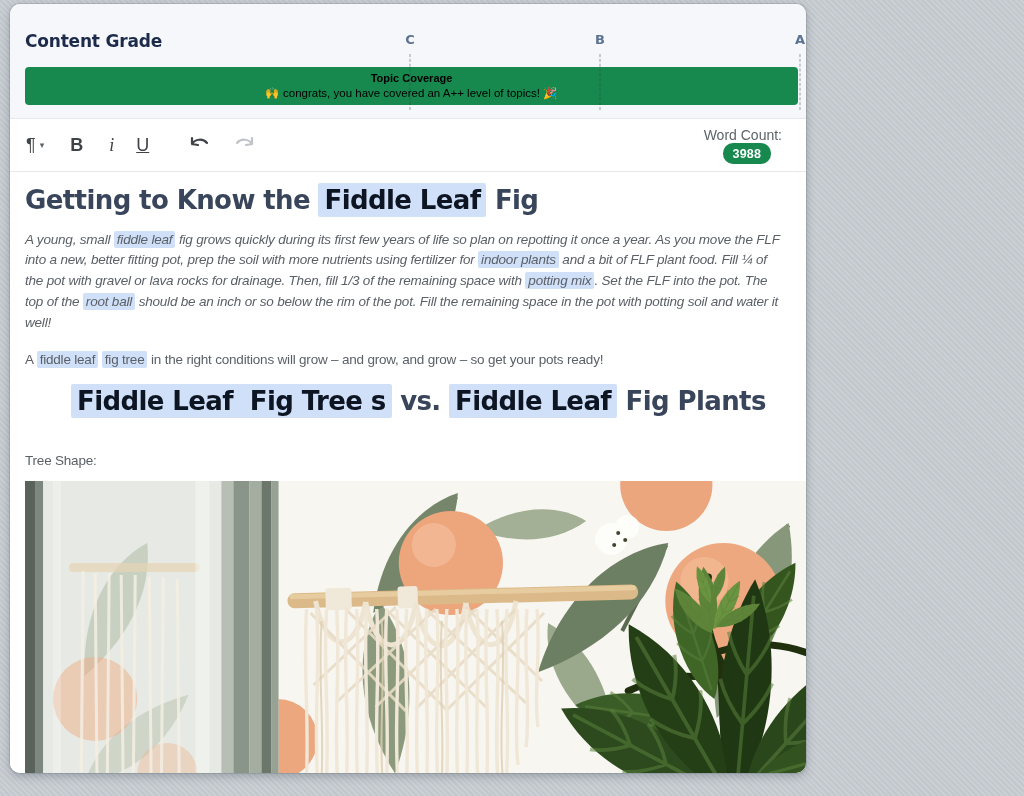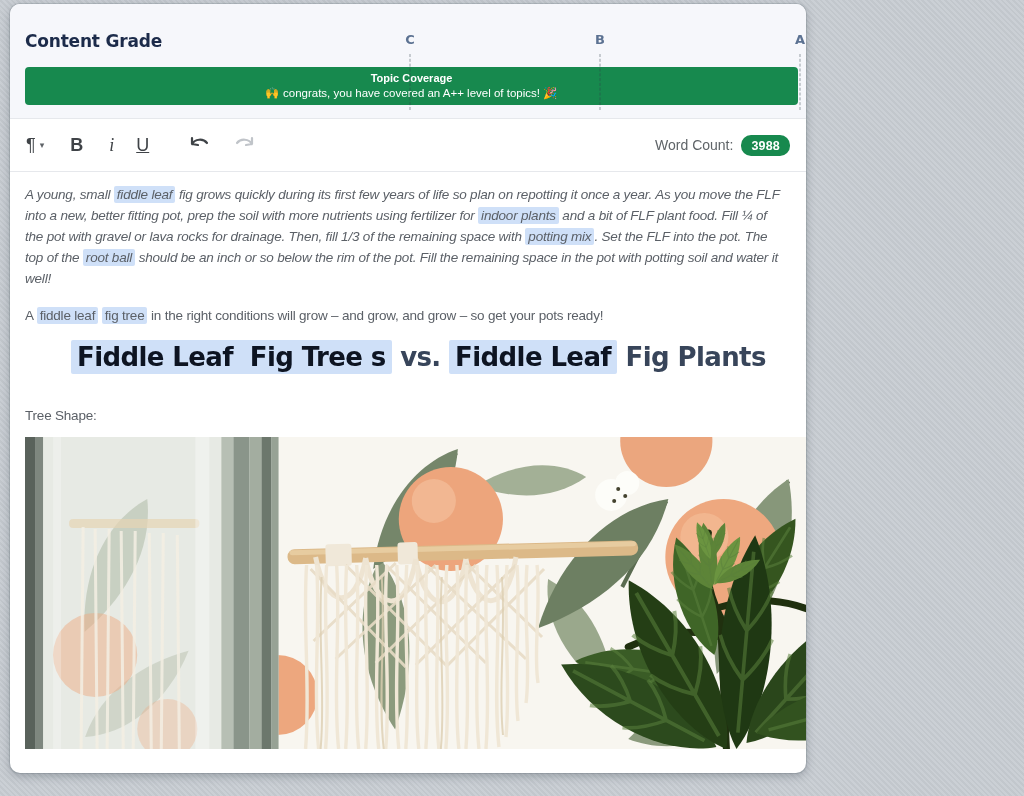--- a/index.html
+++ b/index.html
@@ -16,39 +16,39 @@
   .grade-header { position:relative; height:114px; background:#f6f7fb; }
   .grade-title { position:absolute; left:15px; top:27px; font-size:17px; font-weight:800;
     color:#1c2b4a; letter-spacing:-.2px; font-family:"DejaVu Sans", sans-serif; }
   .marker { position:absolute; top:28px; width:0; z-index:3; }
   .marker-letter { position:absolute; transform:translateX(-50%); font-size:13px;
     font-weight:700; color:#5c7292; font-family:"DejaVu Sans", sans-serif; }
   .marker-line { position:absolute; top:22px; height:56px; width:0;
     border-left:1px dashed rgba(45,62,72,.48); transform:translateX(-50%); }
   .banner { position:absolute; left:15px; right:8px; top:63px; height:38px;
     background:#17894e; border-radius:4px; z-index:1; text-align:center;
-    color:#ffffff; overflow:hidden; }
+    color:#000000; overflow:hidden; }
   .banner-title { margin-top:5px; font-size:11px; font-weight:700; }
   .banner-message { margin-top:2px; font-size:11.5px; font-weight:500; }
 
   
   .toolbar { height:54px; background:#fff; border-top:1px solid #e6e8ec;
     border-bottom:1px solid #e6e8ec; display:flex; align-items:center; padding:0 16px; }
   .tool-btn { border:none; background:none; color:#3f4347; font-size:18px; line-height:1;
     cursor:pointer; display:flex; align-items:center;
     font-family:"Liberation Sans", sans-serif; }
   .tool-btn .caret { font-size:9px; color:#5f6468; margin-left:4px; }
   .btn-para { margin-right:26px; }
   .btn-bold { font-weight:700; margin-right:26px; }
   .btn-italic { font-style:italic; font-family:"Liberation Serif", serif; margin-right:22px; }
   .btn-underline { text-decoration:underline; margin-right:40px; }
   .btn-undo { margin-right:22px; }
   .btn-redo svg path { stroke:#c0c4c9; }
   .toolbar .spacer { flex:1; }
-  .wordcount { display:flex; align-items:center; }
+  .wordcount { display:flex; align-items:center;flex-direction:column; }
   .wc-label { font-size:14px; color:#5f6468; margin-right:8px; }
   .wc-pill { background:#17894e; color:#fff; font-size:12.5px; font-weight:700;
     padding:4px 10px 3px; border-radius:10px; letter-spacing:.2px; }
 
   
   .editor { padding:0 10px 0 15px; background:#fff; }
   h1, h2 { font-family:"DejaVu Sans", sans-serif; font-weight:700; font-size:26px;
     color:#38455a; letter-spacing:-.6px; line-height:1.25; }
   h1 { margin-top:12px; }
   h2 { margin-top:14px;margin-left:46px; }
@@ -116,20 +116,21 @@
         </span>
       </button>
       <div class="spacer"></div>
       <div class="wordcount">
         <span class="wc-label">Word Count:</span>
         <span class="wc-pill">3988</span>
       </div>
     </div>
 
     <div class="editor">
+      <h1><span>Getting to Know the </span><span class="hl">Fiddle Leaf</span><span> Fig</span></h1>
       <p class="p1"><span>A young, small </span><span class="hl">fiddle leaf</span><span> fig grows quickly during its first few years of life so plan on repotting it once a year. As you move the FLF into a new, better fitting pot, prep the soil with more nutrients using fertilizer for </span><span class="hl">indoor plants</span><span> and a bit of FLF plant food. Fill ¼ of the pot with gravel or lava rocks for drainage. Then, fill 1/3 of the remaining space with </span><span class="hl">potting mix</span><span>. Set the FLF into the pot. The top of the </span><span class="hl">root ball</span><span> should be an inch or so below the rim of the pot. Fill the remaining space in the pot with potting soil and water it well!</span></p>
       <p class="p2"><span>A </span><span class="hl">fiddle leaf</span><span> </span><span class="hl">fig tree</span><span> in the right conditions will grow – and grow, and grow – so get your pots ready!</span></p>
       <h2><span class="hl">Fiddle Leaf&nbsp; Fig Tree&nbsp;s</span><span> vs. </span><span class="hl">Fiddle Leaf</span><span> Fig Plants</span></h2>
       <p class="p4">Tree Shape:</p>
 
       <div class="image-wrap" role="img" aria-label="Fiddle leaf fig plant in front of orange-fruit wallpaper with a macrame wall hanging and a framed mirror">
         <svg width="982" height="312" viewBox="0 0 980 312" preserveAspectRatio="none">
           <defs>
             <g id="leafG">
               <path d="M0,0 C20,-28 26,-85 0,-130 C-26,-85 -20,-28 0,0 Z"></path>

